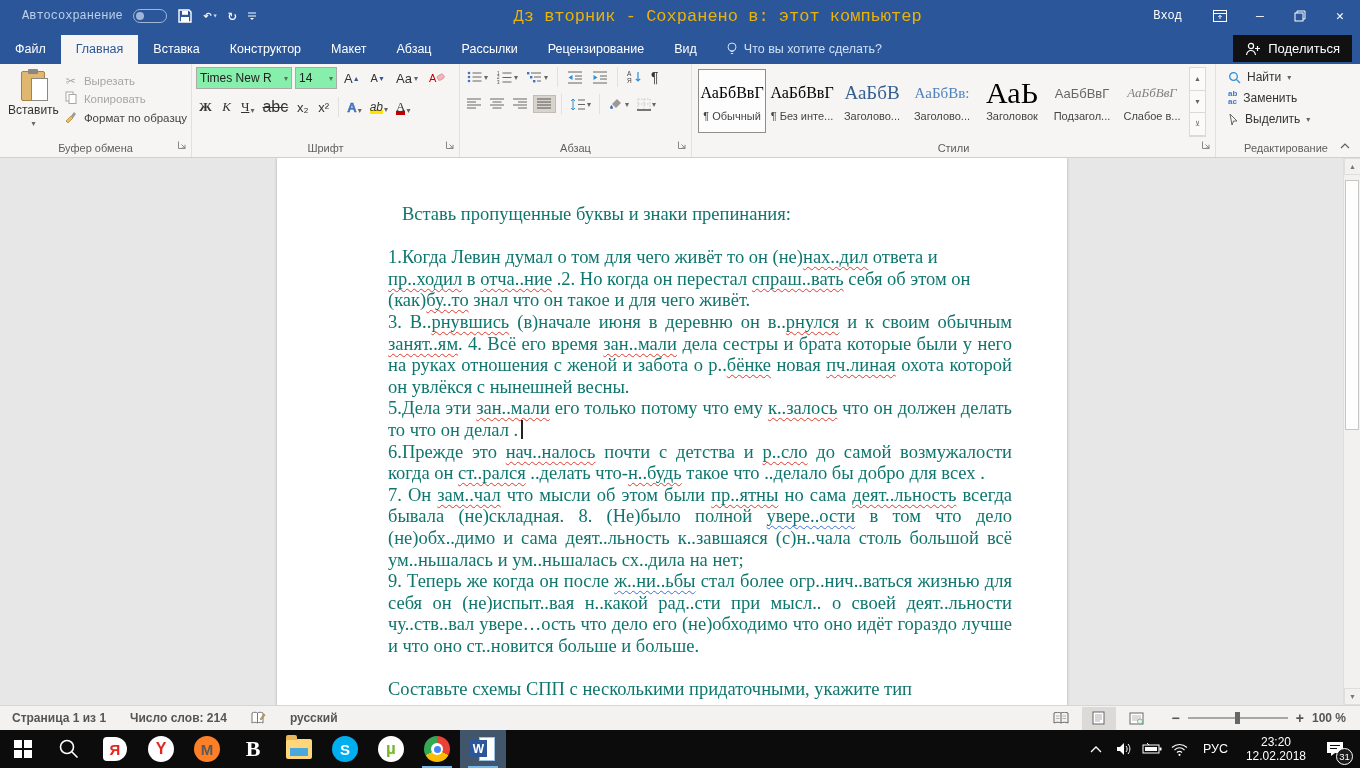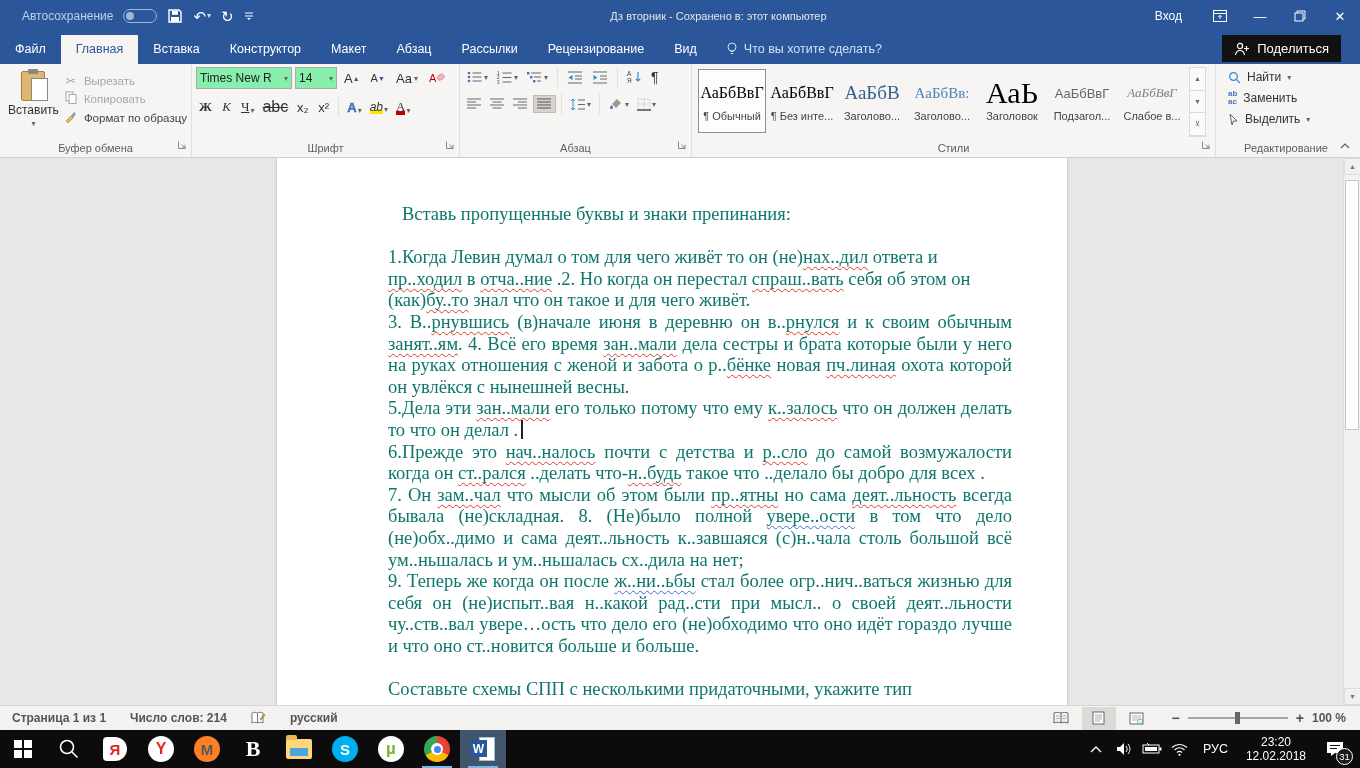--- a/index.html
+++ b/index.html
@@ -1,38 +1,38 @@
 <!DOCTYPE html>
 <html><head>
 <meta charset="utf-8">
 <style>
   * { margin:0; padding:0; box-sizing:border-box; }
   html,body { width:1360px; height:768px; overflow:hidden; }
   body { font-family:"Liberation Sans","DejaVu Sans",sans-serif; font-size:12px; position:relative; background:#e7e7e7; }
 
   
-  .titlebar { position:absolute; left:0; top:0; width:1360px; height:32px; background:#2b579a; display:flex; align-items:center; color:#fff; }
+  .titlebar { position:absolute; left:0; top:0; width:1360px; height:32px; background:#2b579a; display:flex; align-items:center; color:#fff;font-family:Liberation Mono, monospace; }
   .qat { display:flex; align-items:center; gap:10px; padding-left:22px; width:300px; }
   .autosave-label { color:#bcd0ea; font-size:12px; }
   .toggle { width:34px; height:14px; border:1px solid #9fb6d8; border-radius:8px; position:relative; }
   .toggle .knob { position:absolute; left:2px; top:2px; width:8px; height:8px; border-radius:50%; background:#9fb6d8; }
   .qbtn { color:#fff; font-size:15px; line-height:1; background:none; border:none; cursor:default; display:flex; align-items:center; }
   .qbtn .mini-arrow { font-size:8px; margin-left:1px; color:#cfdcf0; }
-  .doc-title { flex:1; text-align:center; font-size:11px; color:#e5e5e5; white-space:nowrap; }
+  .doc-title { flex:1; text-align:center; font-size:17px; color:#eab308; white-space:nowrap; }
   .tb-right { display:flex; align-items:center; height:100%; }
   .signin { padding:0 18px; font-size:12px; }
   .winbtn { width:40px; height:32px; display:flex; align-items:center; justify-content:center; color:#fff; font-size:13px; }
   .winbtn svg { display:block; }
 
   
   .tabrow { position:absolute; left:0; top:32px; width:1360px; height:32px; background:#2b579a; display:flex; align-items:flex-end; }
   .tab { color:#fff; font-size:12.5px; padding:7px 15px 8px; white-space:nowrap;margin-top:8px; }
   .tab.active { background:#f6f5f3; color:#2b579a; }
   .tellme { display:flex; align-items:center; gap:6px; color:#cfe0f5; padding:7px 14px 8px; font-size:12.5px; }
-  .share-btn { position:absolute; right:19px; bottom:2px; background:#111; color:#fff; height:27px; display:flex; align-items:center; gap:7px; padding:0 12px; font-size:13px; }
+  .share-btn { position:absolute; right:8px; bottom:2px; background:#111; color:#fff; height:27px; display:flex; align-items:center; gap:7px; padding:0 12px; font-size:13px; }
 
   
   .ribbon { position:absolute; left:0; top:64px; width:1360px; height:94px; background:#f6f5f3; border-bottom:1px solid #d2d0ce; display:flex; }
   .rgroup { position:relative; height:100%; border-right:1px solid #e2e0dd; padding:3px 4px 20px; }
   .glabel { position:absolute; bottom:3px; left:0; right:0; text-align:center; font-size:11px; color:#605e5c; }
   .launcher { position:absolute; bottom:4px; right:4px; }
   .collapse-ribbon { position:absolute; bottom:5px; right:6px; color:#605e5c; }
 
   
   .g-clip { width:192px; display:flex; }

